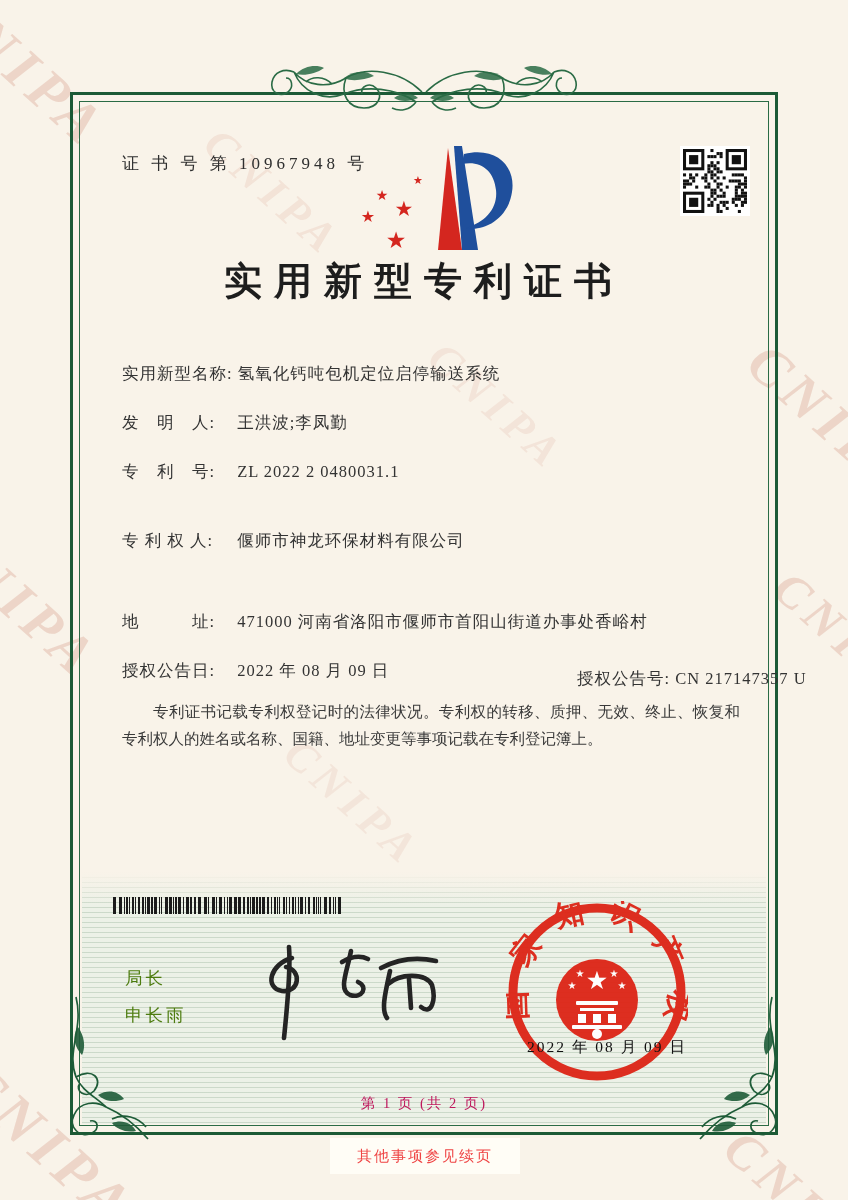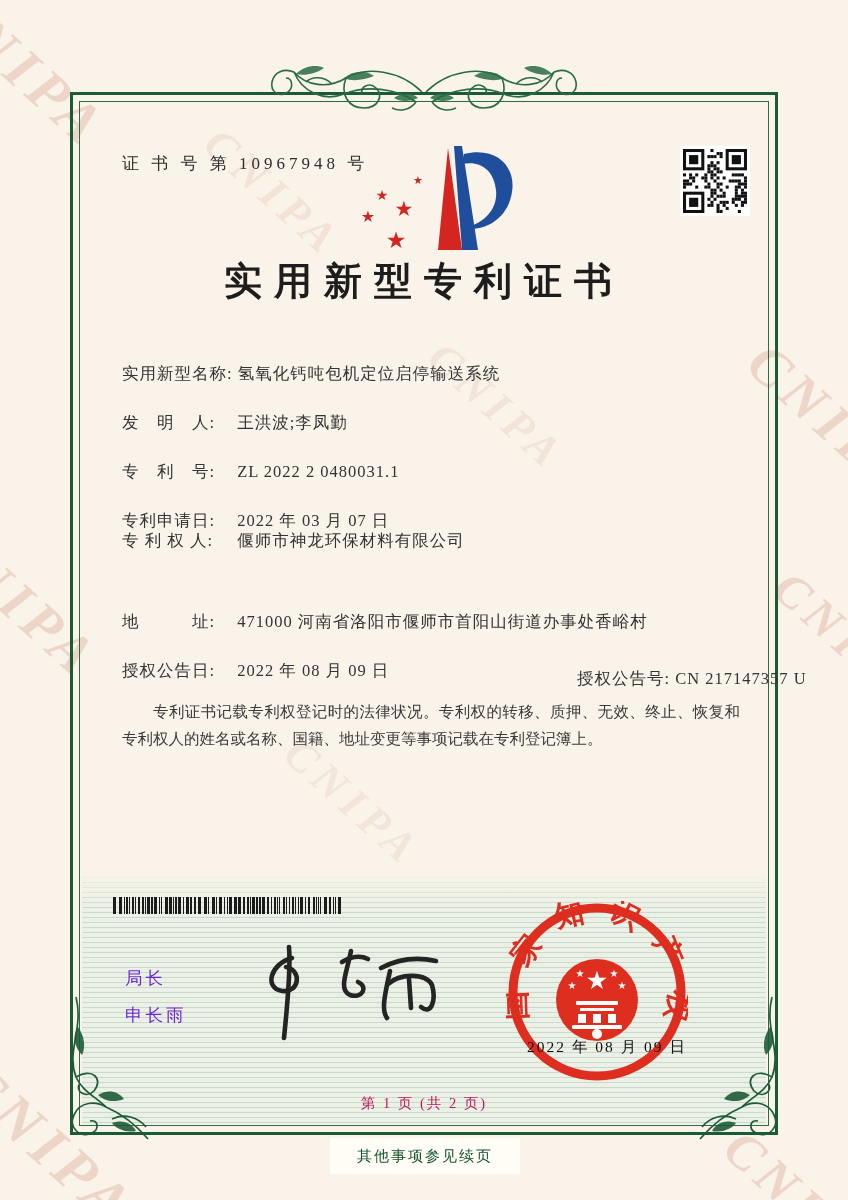--- a/index.html
+++ b/index.html
@@ -32,30 +32,30 @@
     font-size:38px;font-weight:bold;letter-spacing:12px;color:#1d1d1d;z-index:4;}
   .row{position:absolute;left:122px;font-size:16.5px;letter-spacing:1px;
     white-space:nowrap;z-index:4;color:#333;}
   .row .lbl{display:inline-block;min-width:110px;}
   .grant-right{position:absolute;left:455px;top:8px;}
   .paras{position:absolute;left:122px;top:699px;width:618px;font-size:15.5px;
     line-height:1.74;text-align:justify;color:#3a3a3a;z-index:4;}
   .paras p{margin:0;text-indent:2em;}
   .barcode{position:absolute;left:113px;top:897px;width:228px;height:17px;z-index:4;}
   .barcode span{position:absolute;top:0;height:100%;background:#1b1b1b;}
-  .signer{position:absolute;left:125px;z-index:5;font-size:17.5px;letter-spacing:3px;color:#6d28d9;}
+  .signer{position:absolute;left:125px;z-index:5;font-size:17.5px;letter-spacing:3px;color:#4d7c0f;}
   .signature{position:absolute;left:238px;top:942px;z-index:5;}
   .seal{position:absolute;left:506px;top:901px;width:182px;height:182px;z-index:4;opacity:.96;}
   .seal-date{position:absolute;left:527px;top:1037px;font-size:15.5px;letter-spacing:2px;
     color:#111;z-index:6;white-space:nowrap;}
   .page-info{position:absolute;left:0;top:1094px;width:848px;text-align:center;
     font-size:14.5px;letter-spacing:2px;z-index:4;color:#be185d;}
   .cont-note{position:absolute;left:330px;top:1138px;width:190px;height:36px;
     background:#fffdf6;text-align:center;line-height:36px;font-size:15px;
-    letter-spacing:2px;color:#14532d;z-index:4;}
+    letter-spacing:2px;color:#ef4444;z-index:4;}
 </style>
 </head>
 <body>
 
 <div class="page">
 
   <span class="wm" style="left:-34px;top:-28px;font-size:58px">CNIPA</span>
   <span class="wm" style="left:228px;top:118px;font-size:44px;opacity:.55">CNIPA</span>
   <span class="wm" style="left:452px;top:332px;font-size:44px;opacity:.5">CNIPA</span>
   <span class="wm" style="left:778px;top:330px;font-size:56px">CNIPA</span>
@@ -277,24 +277,20 @@
     <span>氢氧化钙吨包机定位启停输送系统</span>
   </div>
   <div class="row" style="top:412px">
     <span class="lbl">发　明　人:</span>
     <span>王洪波;李凤勤</span>
   </div>
   <div class="row" style="top:461px">
     <span class="lbl">专　利　号:</span>
     <span>ZL 2022 2 0480031.1</span>
   </div>
-  <div class="row" style="top:510px">
-    <span class="lbl">专利申请日:</span>
-    <span>2022 年 03 月 07 日</span>
-  </div>
   <div class="row" style="top:530px">
     <span class="lbl">专 利 权 人:</span>
     <span>偃师市神龙环保材料有限公司</span>
   </div>
   <div class="row" style="top:611px">
     <span class="lbl">地　　　址:</span>
     <span>471000 河南省洛阳市偃师市首阳山街道办事处香峪村</span>
   </div>
 
   <div class="row" style="top:660px;width:618px">

